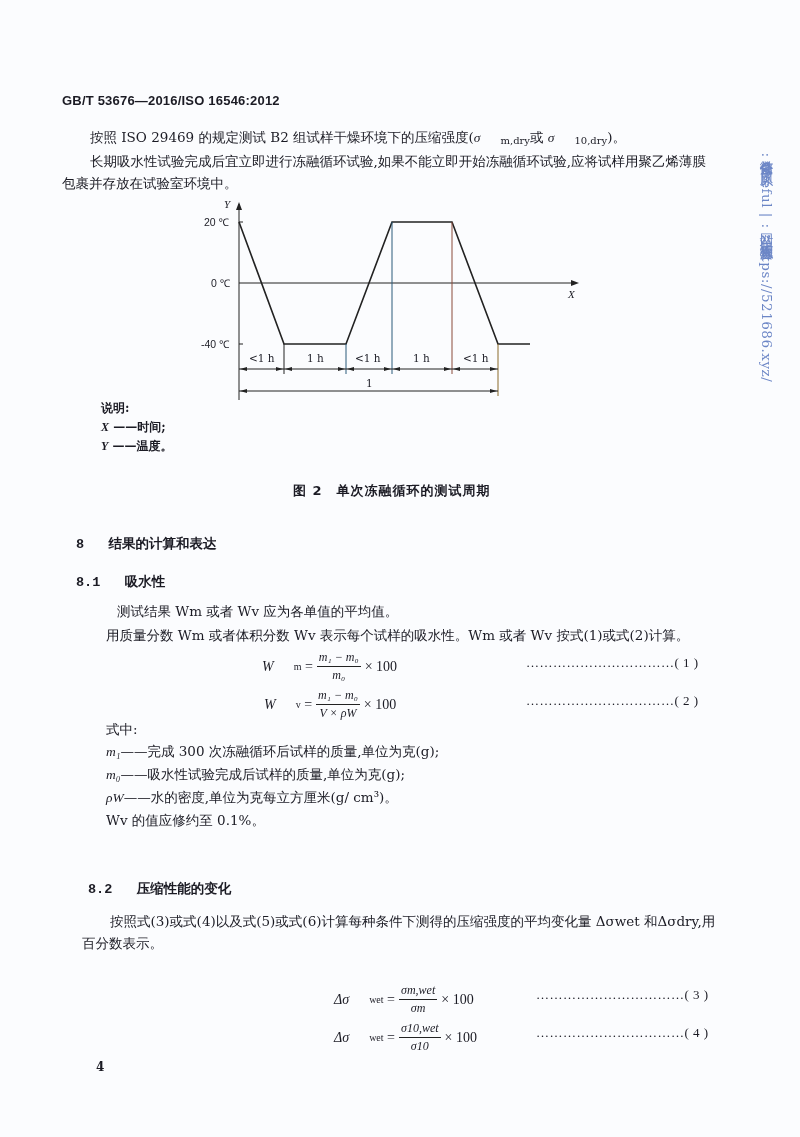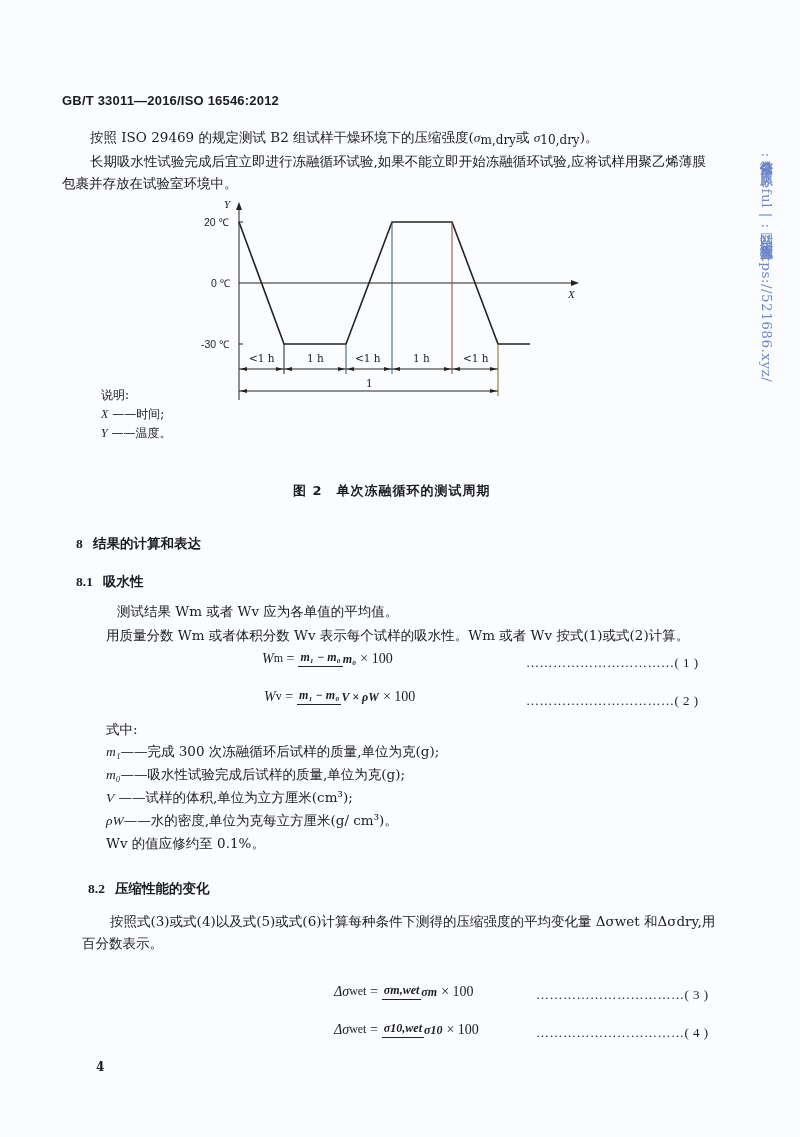--- a/index.html
+++ b/index.html
@@ -7,40 +7,40 @@
     width:800px; height:1137px; position:relative; overflow:hidden;
     background:#fbfcfe;
     font-family:"DejaVu Serif", "Liberation Serif", serif;
     color:#1b1b24;
   }
   .abs { position:absolute; }
   .header { left:62px; top:93px; font-family:"Liberation Sans","DejaVu Sans",sans-serif; font-weight:bold; font-size:13px; letter-spacing:0.2px; }
   .para { font-size:13.5px; line-height:22px; }
   .indent { text-indent:28px; }
   .i { font-style:italic; font-family:"Liberation Serif","DejaVu Serif",serif; }
-  sub { font-size:12px; vertical-align:-2px; }
-  .heading { font-family:Liberation Serif, serif; font-weight:bold; font-size:13.5px; }
+  sub { font-size:10px; vertical-align:-2px;margin-left:20px; }
+  .heading { font-family:Liberation Mono, monospace; font-weight:bold; font-size:13.5px; }
   .caption { font-family:"DejaVu Sans","Liberation Sans",sans-serif; font-weight:bold; font-size:13px; letter-spacing:1px; }
   .legend { font-size:12px; line-height:19px; }
   .formula { font-family:"Liberation Serif","DejaVu Serif",serif; font-size:14px; display:flex; align-items:center; }
-  .frac { display:inline-flex; flex-direction:row; align-items:center; margin:0 4px; font-size:12px;font-weight:bold; }
+  .frac { display:inline-flex; flex-direction:column; align-items:center; margin:0 4px; font-size:12px; }
   .frac .num { border-bottom:1px solid #222; padding:0 2px 1px; }
   .frac .den { padding-top:1px; }
   .eqnum { font-size:13px; font-family:"Liberation Serif","DejaVu Serif",serif; letter-spacing:0.5px; }
   .watermark {
     left:758px; top:150px; writing-mode:vertical-rl;
     font-size:13.5px; color:#6c86c6; letter-spacing:0.5px;
     font-family:"DejaVu Serif","Liberation Serif",serif;
   }
   .pagenum { left:96px; top:1060px; font-size:12px; font-weight:bold; }
 </style>
 </head>
 <body>
 
-<div class="abs header">GB/T 33011—2016/ISO 16546:2012</div>
+<div class="abs header">GB/T 53676—2016/ISO 16546:2012</div>
 
 <div class="abs para indent" style="left:62px; top:126px; width:650px;">
   <span>按照 ISO 29469 的规定测试 B2 组试样干燥环境下的压缩强度(</span><span class="i">σ</span><sub>m,dry</sub><span>或 </span><span class="i">σ</span><sub>10,dry</sub><span>)。</span>
 </div>
 <div class="abs para indent" style="left:62px; top:150px; width:652px;">长期吸水性试验完成后宜立即进行冻融循环试验,如果不能立即开始冻融循环试验,应将试样用聚乙烯薄膜包裹并存放在试验室环境中。</div>
 
 <div class="abs" style="left:190px; top:200px; width:400px; height:210px;">
   <svg width="400" height="210" viewBox="0 0 400 210">
 
     <line x1="49" y1="200" x2="49" y2="4" stroke="#222" stroke-width="1"></line>
@@ -74,30 +74,30 @@
     <polygon points="50,191 57,189 57,193" fill="#222"></polygon>
     <polygon points="307,191 300,189 300,193" fill="#222"></polygon>
 
     <line x1="49" y1="22" x2="53" y2="22" stroke="#222" stroke-width="1"></line>
     <line x1="49" y1="144" x2="53" y2="144" stroke="#222" stroke-width="1"></line>
   </svg>
   <span class="abs i" style="left:34px; top:-2px; font-size:11px;">Y</span>
   <span class="abs i" style="left:378px; top:88px; font-size:11px;">X</span>
   <span class="abs" style="left:14px; top:15px; font-size:10.5px; font-family:'Liberation Sans',sans-serif;">20 ℃</span>
   <span class="abs" style="left:21px; top:76px; font-size:10.5px; font-family:'Liberation Sans',sans-serif;">0 ℃</span>
-  <span class="abs" style="left:11px; top:137px; font-size:10.5px; font-family:'Liberation Sans',sans-serif;">-30 ℃</span>
+  <span class="abs" style="left:11px; top:137px; font-size:10.5px; font-family:'Liberation Sans',sans-serif;">-40 ℃</span>
   <span class="abs" style="left:59px; top:152px; font-size:10.5px;">&lt;1 h</span>
   <span class="abs" style="left:117px; top:152px; font-size:10.5px;">1 h</span>
   <span class="abs" style="left:165px; top:152px; font-size:10.5px;">&lt;1 h</span>
   <span class="abs" style="left:223px; top:152px; font-size:10.5px;">1 h</span>
   <span class="abs" style="left:273px; top:152px; font-size:10.5px;">&lt;1 h</span>
   <span class="abs" style="left:176px; top:177px; font-size:10.5px;">1</span>
 </div>
 
-<div class="abs legend" style="left:101px; top:386px;">
+<div class="abs legend" style="left:101px; top:399px;font-weight:bold;">
   <div>说明:</div>
   <div><span class="i">X</span> <span>——时间;</span></div>
   <div><span class="i">Y</span> <span>——温度。</span></div>
 </div>
 
 <div class="abs caption" style="left:293px; top:482px;">图 2　单次冻融循环的测试周期</div>
 
 <div class="abs heading" style="left:76px; top:535px;">
   <span>8</span>&nbsp;&nbsp;&nbsp;<span>结果的计算和表达</span>
 </div>
@@ -125,21 +125,20 @@
     <span class="den i">V × ρW</span>
   </span>
   <span>× 100</span>
 </div>
 <div class="abs eqnum" style="left:526px; top:693px;">……………………………( 2 )</div>
 
 <div class="abs para" style="left:106px; top:718px; width:600px;">
   <div>式中:</div>
   <div><span class="i">m₁</span><span>——完成 300 次冻融循环后试样的质量,单位为克(g);</span></div>
   <div><span class="i">m₀</span><span>——吸水性试验完成后试样的质量,单位为克(g);</span></div>
-  <div><span class="i">V</span>&nbsp;<span>——试样的体积,单位为立方厘米(cm³);</span></div>
   <div><span class="i">ρW</span><span>——水的密度,单位为克每立方厘米(g/ cm³)。</span></div>
   <div>Wv 的值应修约至 0.1%。</div>
 </div>
 
 <div class="abs heading" style="left:76px; top:880px;margin-left:12px;">
   <span>8.2</span>&nbsp;&nbsp;&nbsp;<span>压缩性能的变化</span>
 </div>
 <div class="abs para indent" style="left:82px; top:910px; width:640px;">按照式(3)或式(4)以及式(5)或式(6)计算每种条件下测得的压缩强度的平均变化量 Δσwet 和Δσdry,用百分数表示。</div>
 
 <div class="abs formula" style="left:334px; top:983px;">

